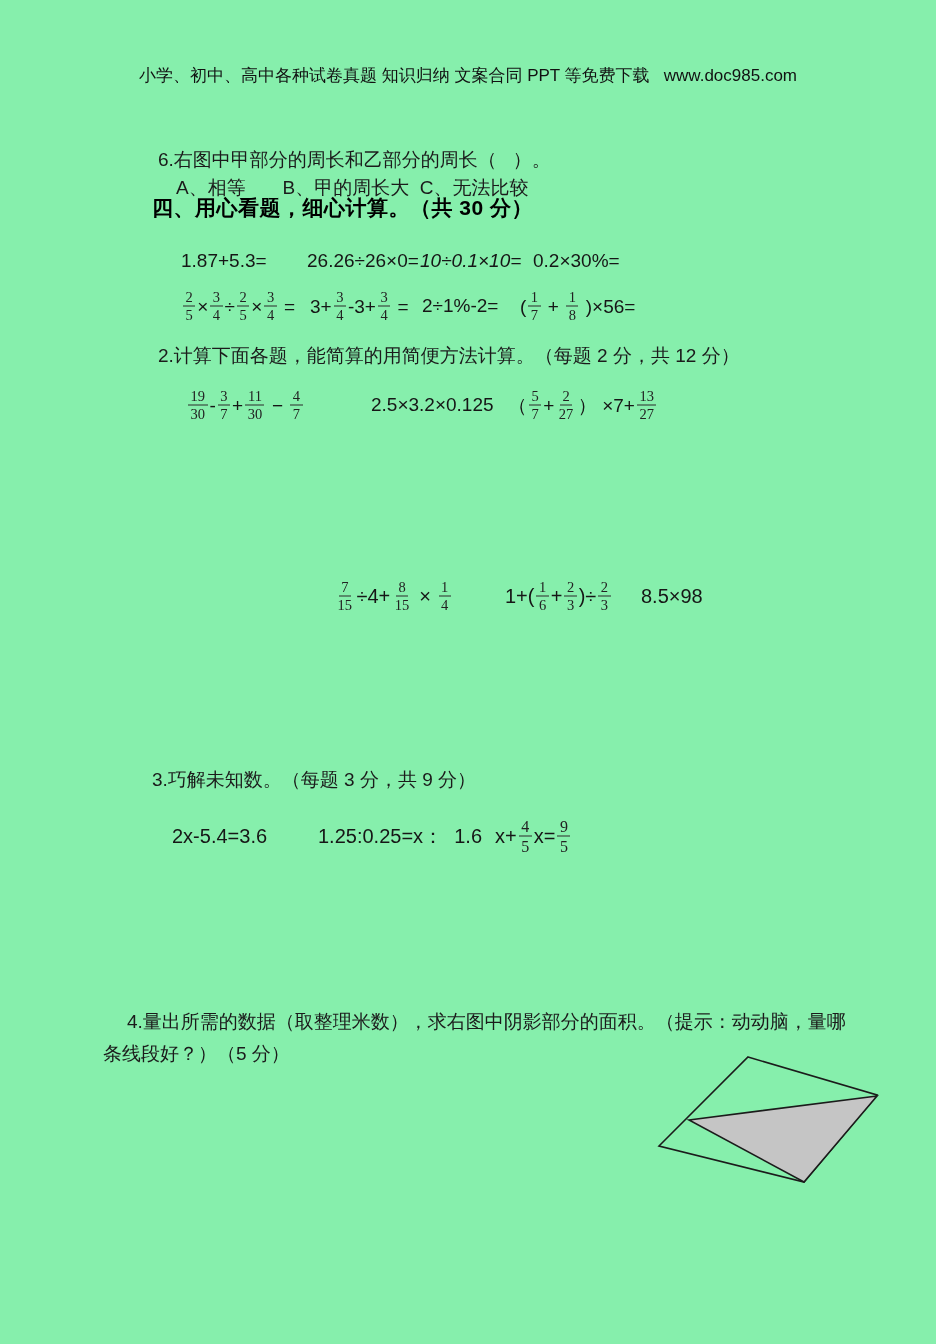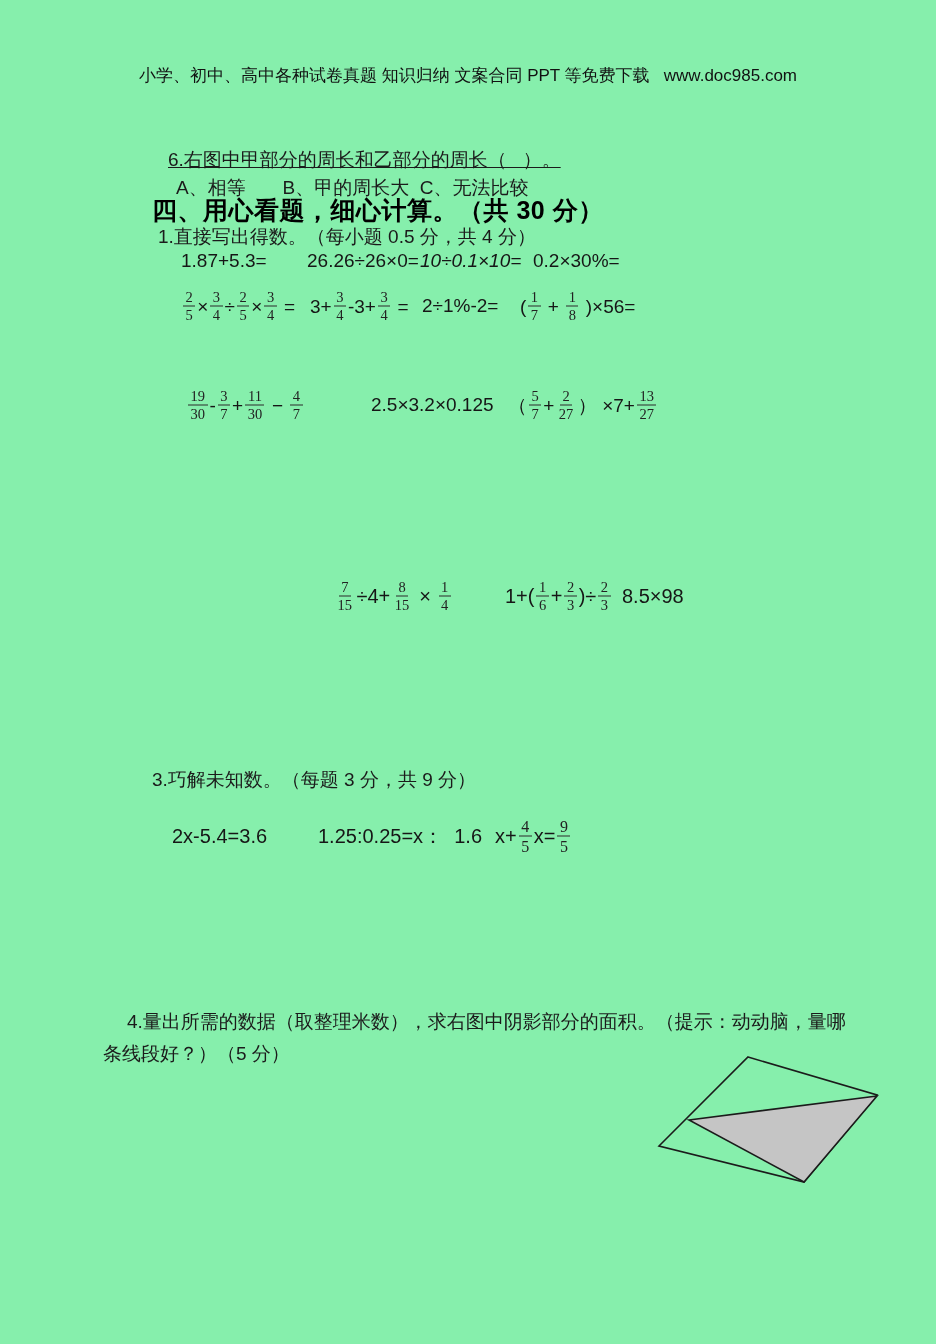--- a/index.html
+++ b/index.html
@@ -4,21 +4,21 @@
 <style>
   html,body{margin:0;padding:0;background:#ffffff;}
   .page{
     position:relative;width:936px;height:1344px;background:#86efac;
     font-family:"Liberation Sans","DejaVu Sans",sans-serif;color:#1b1b1b;
     overflow:hidden;
   }
   .abs{position:absolute;white-space:pre;}
   .hdr{font-size:17px;color:#111;width:100%;text-align:center;}
   .body-line{font-size:19px;}
-  .sec-heading{font-size:25px;font-weight:bold;letter-spacing:0.5px;color:#000;}
+  .sec-heading{font-size:21px;font-weight:bold;letter-spacing:0.5px;color:#000;}
   .mrow{position:absolute;left:0;width:100%;}
   .mexpr{
     position:absolute;top:50%;transform:translateY(-50%);
     display:inline-flex;align-items:center;white-space:pre;
     font-size:19px;color:#161616;
   }
   .mexpr.big{font-size:20px;}
   .frac{
     display:inline-flex;flex-direction:column;align-items:center;
     margin:0 2px;font-family:"Liberation Serif","DejaVu Serif",serif;
@@ -29,52 +29,52 @@
   .eqrow .frac{font-size:16px;line-height:19px;}
   .fig{position:absolute;}
 </style>
 </head>
 <body>
 
 <div class="page">
 
   <div class="abs hdr" style="top:64px;left:0;">小学、初中、高中各种试卷真题 知识归纳 文案合同 PPT 等免费下载   www.doc985.com</div>
 
-  <div class="abs body-line" style="top:147px;left:168px;text-decoration:underline;">6.右图中甲部分的周长和乙部分的周长（   ）。</div>
+  <div class="abs body-line" style="top:147px;left:158px;">6.右图中甲部分的周长和乙部分的周长（   ）。</div>
   <div class="abs body-line" style="top:175px;left:176px;">A、相等       B、甲的周长大  C、无法比较</div>
 
   <div class="abs sec-heading" style="top:194px;left:152px;">四、用心看题，细心计算。（共 30 分）</div>
 
-  <div class="abs body-line" style="top:224px;left:158px;">1.直接写出得数。（每小题 0.5 分，共 4 分）</div>
 
   <div class="mrow" style="top:248px;height:26px;">
     <span class="mexpr" style="left:181px;"><span class="mtxt">1.87+5.3=</span></span>
     <span class="mexpr" style="left:307px;"><span class="mtxt">26.26÷26×0=</span></span>
     <span class="mexpr" style="left:420px;font-style:italic;"><span class="mtxt">10÷0.1×10=</span></span>
     <span class="mexpr" style="left:533px;justify-content:center;"><span class="mtxt">0.2×30%=</span></span>
   </div>
 
   <div class="mrow" style="top:284px;height:44px;">
     <span class="mexpr" style="left:181px;"><span class="frac"><span class="num">2</span><span class="den">5</span></span><span class="mtxt">×</span><span class="frac"><span class="num">3</span><span class="den">4</span></span><span class="mtxt">÷</span><span class="frac"><span class="num">2</span><span class="den">5</span></span><span class="mtxt">×</span><span class="frac"><span class="num">3</span><span class="den">4</span></span><span class="mtxt"> =</span></span>
     <span class="mexpr" style="left:310px;"><span class="mtxt">3+</span><span class="frac"><span class="num">3</span><span class="den">4</span></span><span class="mtxt">-3+</span><span class="frac"><span class="num">3</span><span class="den">4</span></span><span class="mtxt"> =</span></span>
     <span class="mexpr" style="left:422px;"><span class="mtxt">2÷1%-2=</span></span>
     <span class="mexpr" style="left:520px;"><span class="mtxt">(</span><span class="frac"><span class="num">1</span><span class="den">7</span></span><span class="mtxt"> + </span><span class="frac"><span class="num">1</span><span class="den">8</span></span><span class="mtxt"> )×56=</span></span>
   </div>
 
+  <div class="abs body-line" style="top:343px;left:158px;">2.计算下面各题，能简算的用简便方法计算。（每题 2 分，共 12 分）</div>
 
   <div class="mrow" style="top:381px;height:48px;">
     <span class="mexpr" style="left:186px;"><span class="frac"><span class="num">19</span><span class="den">30</span></span><span class="mtxt">-</span><span class="frac"><span class="num">3</span><span class="den">7</span></span><span class="mtxt">+</span><span class="frac"><span class="num">11</span><span class="den">30</span></span><span class="mtxt"> − </span><span class="frac"><span class="num">4</span><span class="den">7</span></span></span>
     <span class="mexpr" style="left:355px;margin-left:16px;"><span class="mtxt">2.5×3.2×0.125</span></span>
     <span class="mexpr" style="left:508px;"><span class="mtxt">（</span><span class="frac"><span class="num">5</span><span class="den">7</span></span><span class="mtxt">+</span><span class="frac"><span class="num">2</span><span class="den">27</span></span><span class="mtxt">） ×7+</span><span class="frac"><span class="num">13</span><span class="den">27</span></span></span>
   </div>
 
   <div class="mrow" style="top:572px;height:48px;">
     <span class="mexpr big" style="left:333px;"><span class="frac"><span class="num">7</span><span class="den">15</span></span><span class="mtxt">÷4+</span><span class="frac"><span class="num">8</span><span class="den">15</span></span><span class="mtxt"> × </span><span class="frac"><span class="num">1</span><span class="den">4</span></span></span>
     <span class="mexpr big" style="left:505px;"><span class="mtxt">1+(</span><span class="frac"><span class="num">1</span><span class="den">6</span></span><span class="mtxt">+</span><span class="frac"><span class="num">2</span><span class="den">3</span></span><span class="mtxt">)÷</span><span class="frac"><span class="num">2</span><span class="den">3</span></span></span>
-    <span class="mexpr big" style="left:622px;"><span class="mtxt">8.5×98</span></span>
+    <span class="mexpr big" style="left:641px;"><span class="mtxt">8.5×98</span></span>
   </div>
 
   <div class="abs body-line" style="top:767px;left:152px;">3.巧解未知数。（每题 3 分，共 9 分）</div>
 
   <div class="mrow eqrow" style="top:812px;height:48px;">
     <span class="mexpr big" style="left:172px;"><span class="mtxt">2x-5.4=3.6</span></span>
     <span class="mexpr big" style="left:318px;justify-content:center;"><span class="mtxt">1.25:0.25=x：  1.6</span></span>
     <span class="mexpr big" style="left:495px;"><span class="mtxt">x+</span><span class="frac"><span class="num">4</span><span class="den">5</span></span><span class="mtxt">x=</span><span class="frac"><span class="num">9</span><span class="den">5</span></span></span>
   </div>
 

